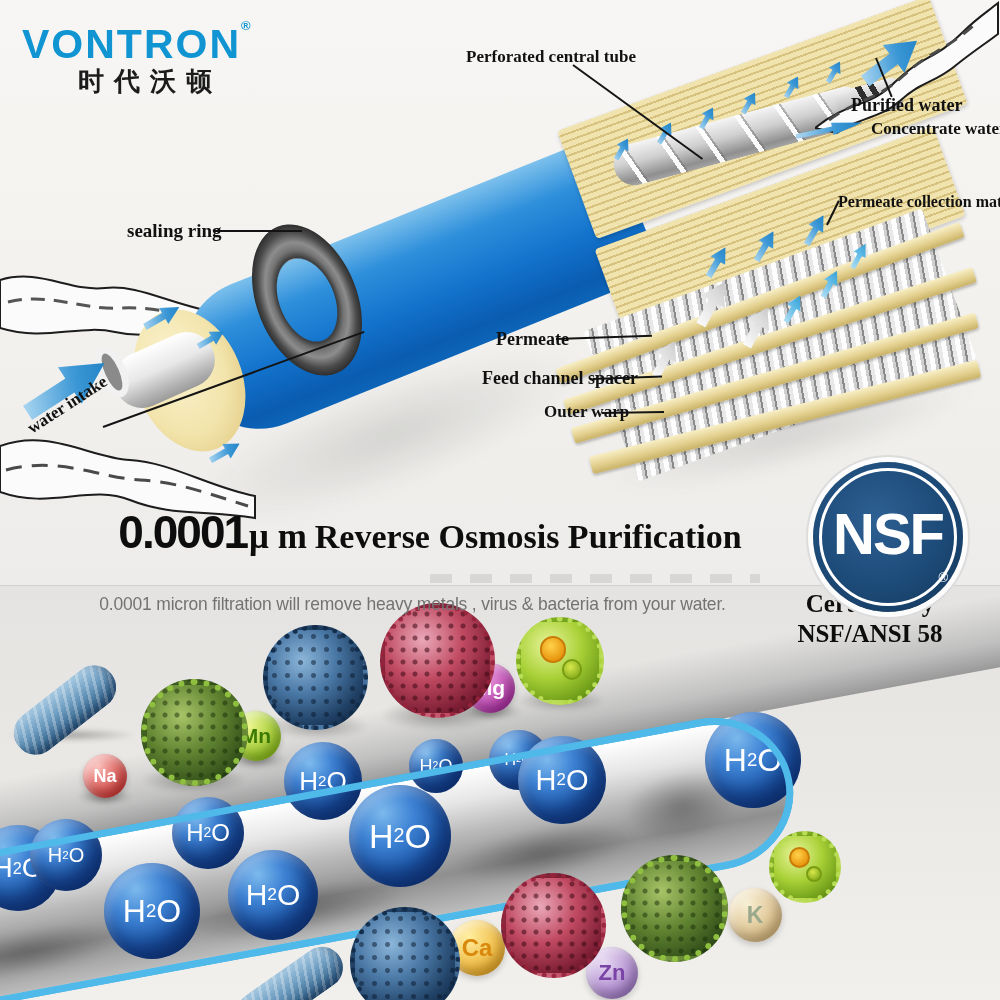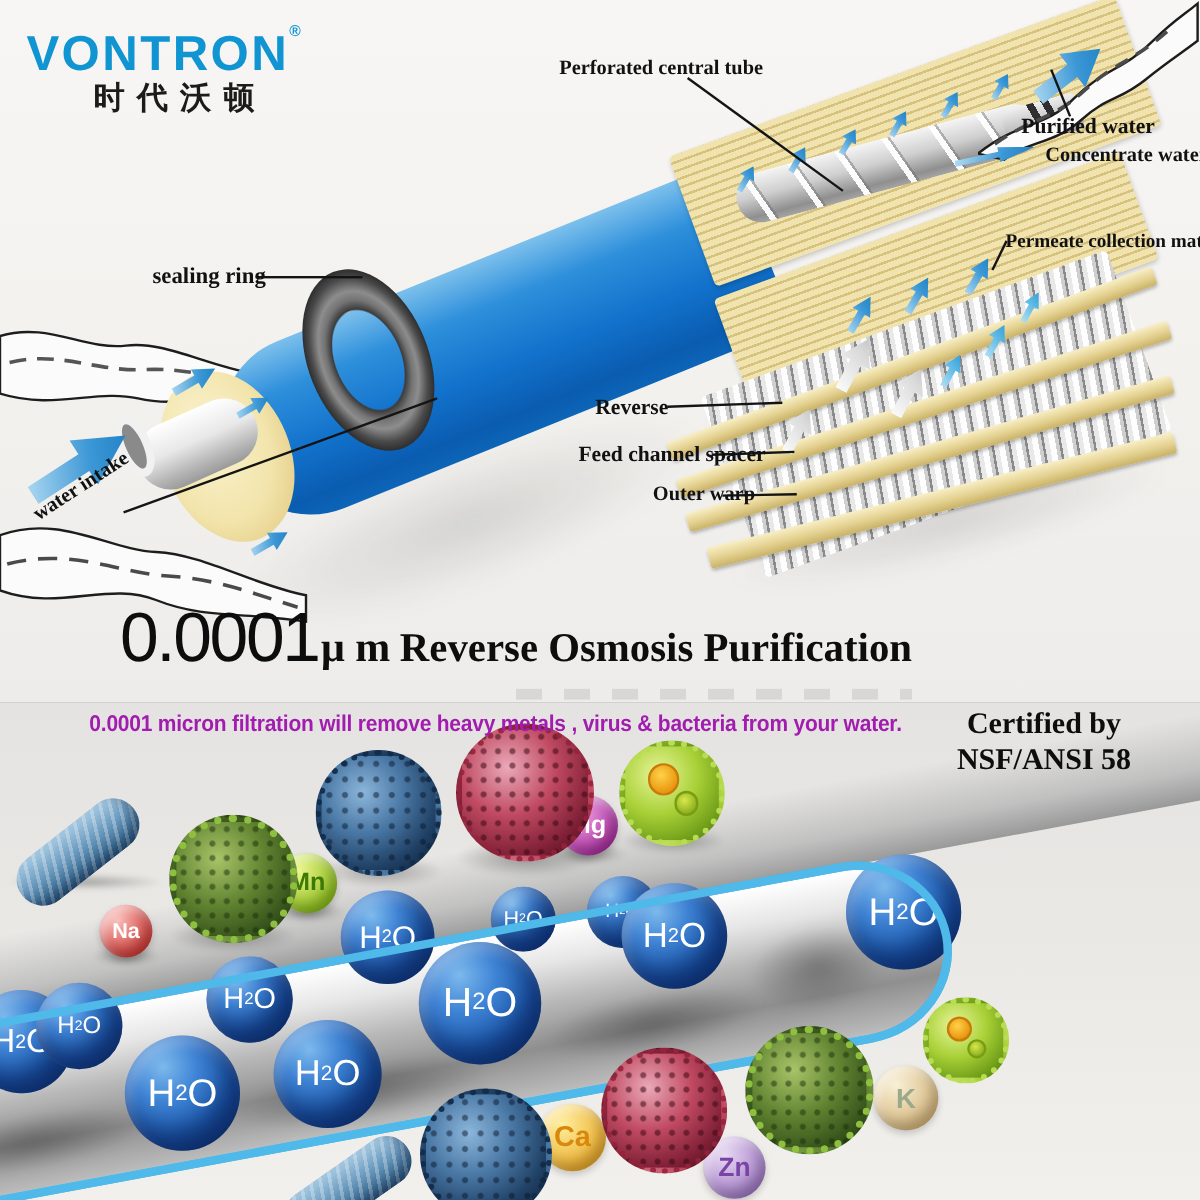--- a/index.html
+++ b/index.html
@@ -62,21 +62,21 @@
   .arr.cyan{background:linear-gradient(115deg,#bfe6f7,#59b7e4 60%,#2f97cf);}
 
   .stream{position:absolute;}
 
   .callout{position:absolute;font-family:"Liberation Serif",serif;font-weight:700;
            font-size:17px;color:#111;white-space:nowrap;z-index:31;}
   .cline{position:absolute;height:2px;background:#141414;transform-origin:0 50%;z-index:30;}
 
   .headline{position:absolute;left:100px;top:504px;width:660px;height:56px;
             line-height:56px;text-align:center;white-space:nowrap;z-index:20;color:#0d0d0d;}
-  .hl-num{font-family:"Liberation Sans",sans-serif;font-weight:400;font-size:58px;letter-spacing:-2px;}
+  .hl-num{font-family:"Liberation Sans",sans-serif;font-weight:700;font-size:46px;letter-spacing:-2px;}
   .hl-unit{font-family:"Liberation Serif",serif;font-weight:700;font-size:35px;margin-left:2px;}
   .hl-title{font-family:"Liberation Serif",serif;font-weight:700;font-size:34px;margin-left:8px;}
 
   .nsf-badge{position:absolute;left:813px;top:462px;width:150px;height:150px;border-radius:50%;
              background:radial-gradient(circle at 42% 38%,#2e6093,#1c4a77 55%,#123253 100%);
              box-shadow:0 0 0 5px #fcfcfc,0 0 0 7px #dcdcdc;z-index:45;}
   .nsf-badge::before{content:'';position:absolute;inset:6px;border:3px solid #ffffff;border-radius:50%;}
   .nsf-text{position:absolute;left:0;top:38px;width:150px;text-align:center;
             font-family:"Liberation Sans",sans-serif;font-weight:800;font-size:58px;
             letter-spacing:-2px;color:#ffffff;}
@@ -129,21 +129,21 @@
                   background:radial-gradient(circle at 40% 35%,#d8e84a,#8ab020 75%);}
   .rod-blue{border-radius:999px;
             background:repeating-linear-gradient(115deg,rgba(255,255,255,.28) 0 3px,rgba(255,255,255,0) 3px 8px),
                        linear-gradient(180deg,#a9cce4 0%,#6d9cc0 45%,#3f6f96 80%,#2b557a 100%);
             box-shadow:inset -4px -6px 10px rgba(10,30,60,.4);}
   .mineral{position:absolute;border-radius:50%;display:flex;align-items:center;justify-content:center;
            font-family:"Liberation Sans",sans-serif;font-weight:700;z-index:16;
            box-shadow:inset -5px -7px 10px rgba(0,0,0,.22),inset 4px 5px 8px rgba(255,255,255,.55),0 3px 6px rgba(0,0,0,.18);}
 
   .claim{position:absolute;left:35px;top:593px;width:755px;text-align:center;z-index:22;
-         font-family:"Liberation Sans",sans-serif;font-size:19px;color:#a21caf;white-space:nowrap;font-weight:bold;}
+         font-family:"Liberation Sans",sans-serif;font-size:19px;color:#737373;white-space:nowrap;}
   .claim span{display:inline-block;transform:scaleX(.92);transform-origin:center;letter-spacing:-.2px;}
   .cert{position:absolute;left:755px;top:589px;width:230px;text-align:center;z-index:22;
         font-family:"Liberation Serif",serif;font-weight:700;font-size:25px;line-height:30px;color:#0d0d0d;}
 </style>
 </head>
 <body>
 
 <div id="stage">
 
   <div class="hero">
@@ -209,21 +209,21 @@
     <div class="cline" style="left:556px;top:338px;width:96px;transform:rotate(-2deg);"></div>
     <div class="cline" style="left:593px;top:378px;width:69px;transform:rotate(-2deg);"></div>
     <div class="cline" style="left:602px;top:412px;width:62px;transform:rotate(-1deg);"></div>
     <div class="cline" style="left:103px;top:426px;width:278px;transform:rotate(-20deg);"></div>
 
     <div class="callout" style="left:466px;top:47px;">Perforated central tube</div>
     <div class="callout" style="left:851px;top:95px;font-size:18px;">Purified water</div>
     <div class="callout" style="left:871px;top:119px;">Concentrate water</div>
     <div class="callout" style="left:838px;top:193px;font-size:16px;">Permeate collection material</div>
     <div class="callout" style="left:127px;top:220px;font-size:19px;">sealing ring</div>
-    <div class="callout" style="left:496px;top:329px;font-size:18px;">Reverse</div>
+    <div class="callout" style="left:496px;top:329px;font-size:18px;">Permeate</div>
     <div class="callout" style="left:482px;top:368px;font-size:18px;">Feed channel spacer</div>
     <div class="callout" style="left:544px;top:402px;font-size:17px;">Outer warp</div>
     <div class="callout" style="left:22px;top:395px;transform:rotate(-33deg);">water intake</div>
 
     <div class="logo-en"><span>VONTRON</span><sup>®</sup></div>
     <div class="logo-cn">时代沃顿</div>
 
     <div class="headline">
       <span class="hl-num">0.0001</span><span class="hl-unit">μ m</span><span class="hl-title">Reverse Osmosis Purification</span>
     </div>
@@ -240,20 +240,24 @@
     <div class="blob" style="left:770px;top:40px;width:120px;height:70px;"></div>
   </div>
   <div class="tube-geom tube-edge"></div>
 
   <div class="claim"><span>0.0001 micron filtration will remove heavy metals , virus &amp; bacteria from your water.</span></div>
   <div class="cert">
     <div>Certified by</div>
     <div>NSF/ANSI 58</div>
   </div>
 
+  <div class="nsf-badge">
+    <div class="nsf-text">NSF</div>
+    <div class="nsf-r">®</div>
+  </div>
 
 <div class="h2o" style="left: -25px; top: 825px; width: 86px; height: 86px; font-size: 28px;">H<sub>2</sub>O</div>
     <div class="h2o" style="left: 30px; top: 819px; width: 72px; height: 72px; font-size: 20px;">H<sub>2</sub>O</div>
     <div class="h2o" style="left: 172px; top: 797px; width: 72px; height: 72px; font-size: 24px;">H<sub>2</sub>O</div>
     <div class="h2o" style="left: 284px; top: 742px; width: 78px; height: 78px; font-size: 26px;">H<sub>2</sub>O</div>
     <div class="h2o" style="left: 409px; top: 739px; width: 54px; height: 54px; font-size: 18px;">H<sub>2</sub>O</div>
     <div class="h2o" style="left: 489px; top: 730px; width: 60px; height: 60px; font-size: 16px;">H<sub>2</sub>O</div>
     <div class="h2o" style="left: 518px; top: 736px; width: 88px; height: 88px; font-size: 29px;">H<sub>2</sub>O</div>
     <div class="h2o" style="left: 349px; top: 785px; width: 102px; height: 102px; font-size: 34px;">H<sub>2</sub>O</div>
     <div class="h2o" style="left: 104px; top: 863px; width: 96px; height: 96px; font-size: 32px;">H<sub>2</sub>O</div>

